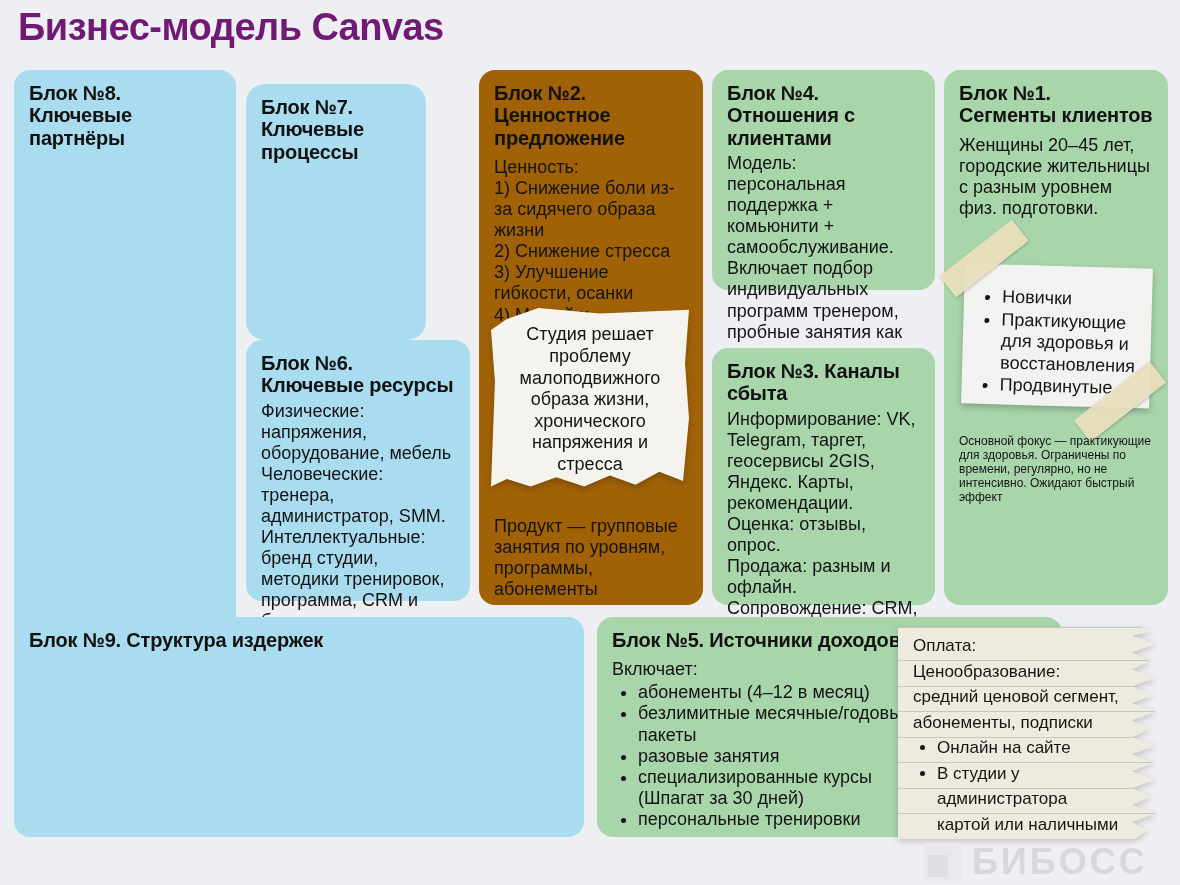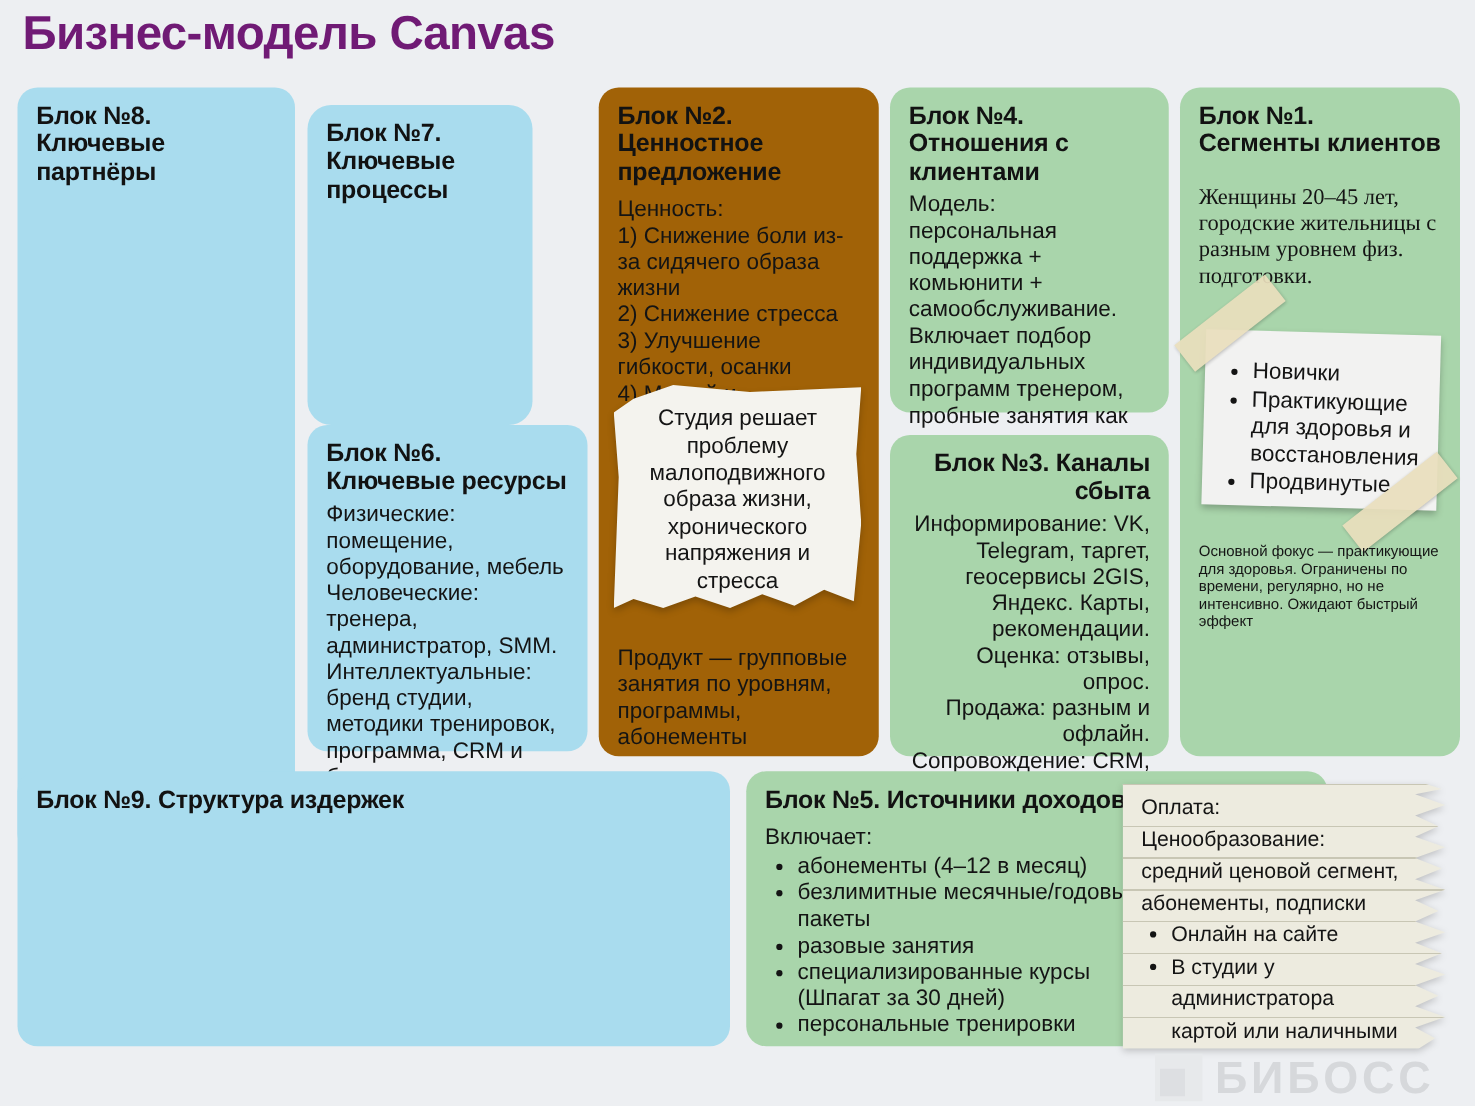--- a/index.html
+++ b/index.html
@@ -20,29 +20,29 @@
   .blue{background:#a9dcee;}
   .yellow{background:#a16207;}
   .green{background:#a9d5ab;}
   .block h2{
     margin:0 0 4px 0;font-size:20px;line-height:1.12;font-weight:700;
     letter-spacing:-0.2px;color:#121212;
   }
   .body-text{font-size:18px;line-height:1.17;}
   .body-text p{margin:0;}
   .mt8{margin-top:8px;}
-  .mt12{margin-top:20px;font-family:Liberation Serif, serif;}
+  .mt12{margin-top:8px;}
 
   
   #b8{left:14px;top:70px;width:222px;height:613px;}
   #b7{left:246px;top:84px;width:180px;height:256px;border-radius:19px;}
   #b6{left:246px;top:340px;width:224px;height:261px;}
   #b2{left:479px;top:70px;width:224px;height:535px;}
-  #b4{left:712px;top:70px;width:223px;height:260px;}
-  #b3{left:712px;top:348px;width:223px;height:257px;text-align:right;}
+  #b4{left:712px;top:70px;width:223px;height:220px;}
+  #b3{left:712px;top:348px;width:223px;height:257px;}
   #b1{left:944px;top:70px;width:224px;height:535px;}
   #b9{left:14px;top:617px;width:570px;height:220px;}
   #b5{left:597px;top:617px;width:465px;height:220px;}
 
   
   .note2-wrap{position:absolute;left:12px;top:238px;width:198px;height:184px;
     filter:drop-shadow(0 3px 3px rgba(0,0,0,.22));}
   .note2{
     width:100%;height:100%;background:#f4f3ee;
     clip-path:polygon(8% 6%,24% 0%,55% 3%,100% 1%,98% 30%,100% 60%,97% 94%,
@@ -109,21 +109,21 @@
   <h2>Блок №8. Ключевые партнёры</h2>
 </section>
 
 <section class="block blue" id="b7">
   <h2>Блок №7. Ключевые процессы</h2>
 </section>
 
 <section class="block blue" id="b6">
   <h2>Блок №6. Ключевые ресурсы</h2>
   <div class="body-text">
-    <p>Физические: помещение, оборудование, мебель</p>
+    <p>Физические: напряжения, оборудование, мебель</p>
     <p>Человеческие: тренера, администратор, SMM.</p>
     <p>Интеллектуальные: бренд студии, методики тренировок, программа, CRM и база клиентов</p>
     <p>Финансовые: стартовые инвестиции, оборот</p>
   </div>
 </section>
 
 <section class="block yellow" id="b2">
   <h2>Блок №2. Ценностное предложение</h2>
   <div class="body-text mt8">
     <p>Ценность:</p>

